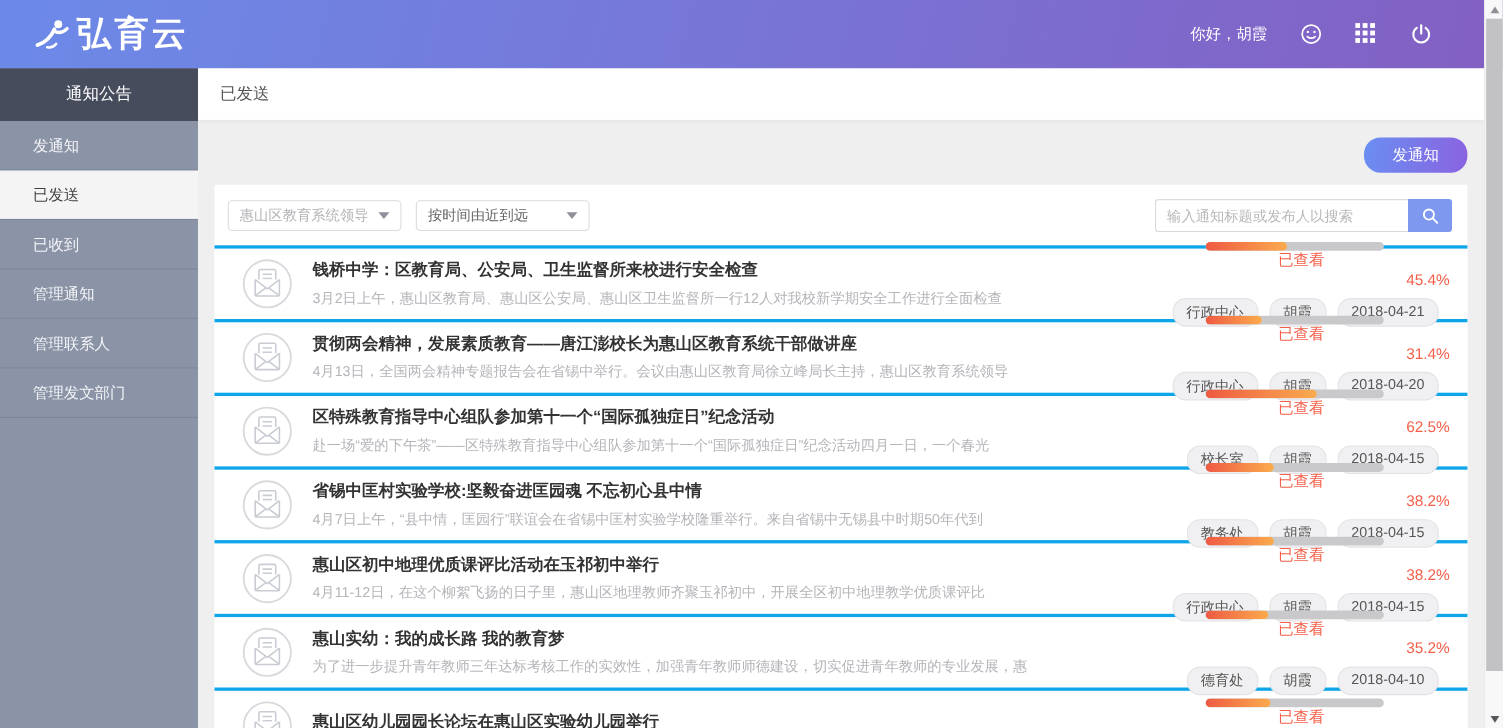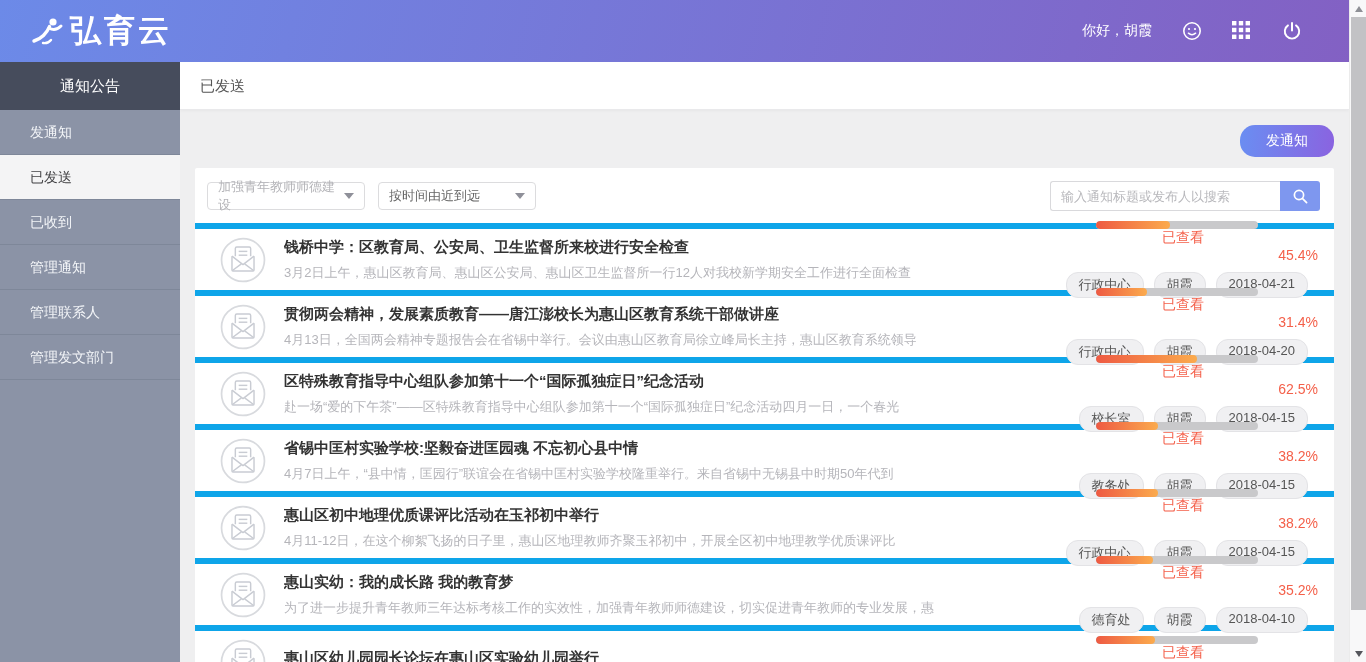--- a/index.html
+++ b/index.html
@@ -52,21 +52,21 @@
     border-right:5px solid transparent; border-top:6px solid #8f9099; }
   .search-group{ margin-left:auto; display:flex; }
   .search-input{ width:230px; height:30px; border:1px solid #d9d9dc; border-right:none;
     border-radius:3px 0 0 3px; padding:0 10px; font-size:13px; color:#333; outline:none;
     font-family:inherit; }
   .search-input::placeholder{ color:#b8b8bc; }
   .search-btn{ width:40px; height:30px; border:none; background:var(--search-btn);
     border-radius:0 3px 3px 0; display:flex; align-items:center; justify-content:center; cursor:pointer; }
 
   
-  .row{ height:67px; border-top:6px solid #0ea5e9; display:flex; align-items:center; background:#fff; }
+  .row{ height:67px; border-top:3px solid #0ea5e9; display:flex; align-items:center; background:#fff; }
   .row-icon{ margin-left:25px; flex-shrink:0; }
   .row-text{ margin-left:18px; flex:1; min-width:0; padding-right:20px; }
   .row-title{ font-size:15px; font-weight:bold; color:#333; margin-bottom:7px;
     white-space:nowrap; overflow:hidden; cursor:pointer; }
   .row-desc{ font-size:13px; color:#b5b5ba; white-space:nowrap; overflow:hidden; }
   .row-right{ width:282px; flex-shrink:0; margin-right:16px; }
   .progress-line{ display:flex; align-items:center;flex-direction:column; }
   .bar{ width:162px; height:8px; background:#c9c9cb; border-radius:4px; overflow:hidden; }
   .fill{ height:8px; border-radius:4px; background:linear-gradient(to right,var(--prog-a),var(--prog-b)); }
   .viewed{ color:var(--red); font-size:14px; margin-left:12px; }
@@ -146,21 +146,21 @@
 
 <main class="main">
   <div class="breadcrumb-bar">已发送</div>
   <div class="content">
     <div class="send-row">
       <button class="send-btn">发通知</button>
     </div>
     <div class="panel">
       <div class="filter-row">
         <div class="select muted">
-          <span>加强青年教师师德建设</span>
+          <span>惠山区教育系统领导</span>
           <span class="caret"></span>
         </div>
         <div class="select">
           <span>按时间由近到远</span>
           <span class="caret"></span>
         </div>
         <div class="search-group">
           <input class="search-input" placeholder="输入通知标题或发布人以搜索" style="">
           <button class="search-btn">
             <svg width="17" height="17" viewBox="0 0 17 17">

